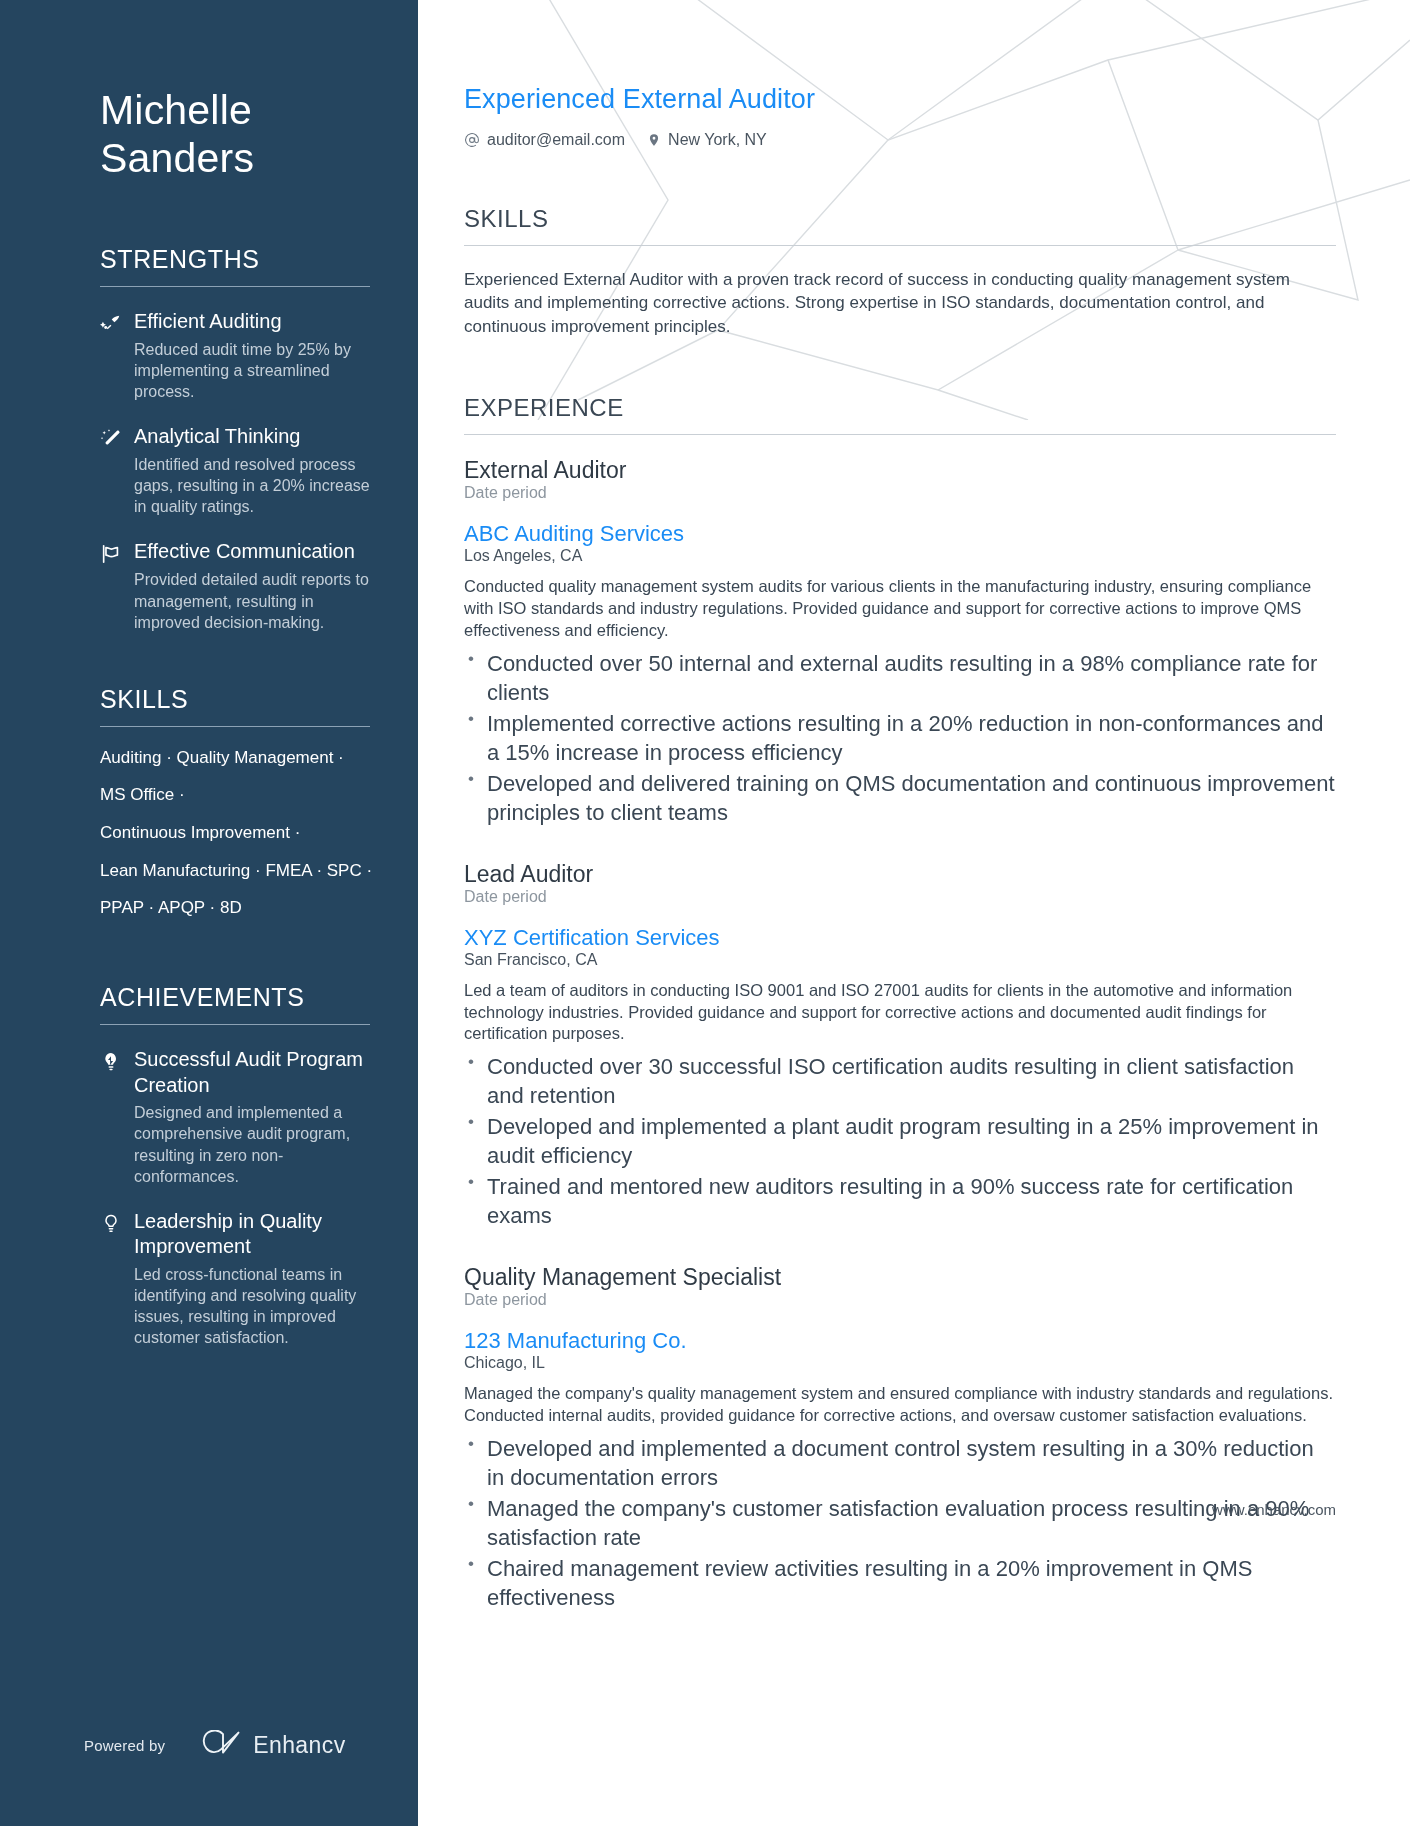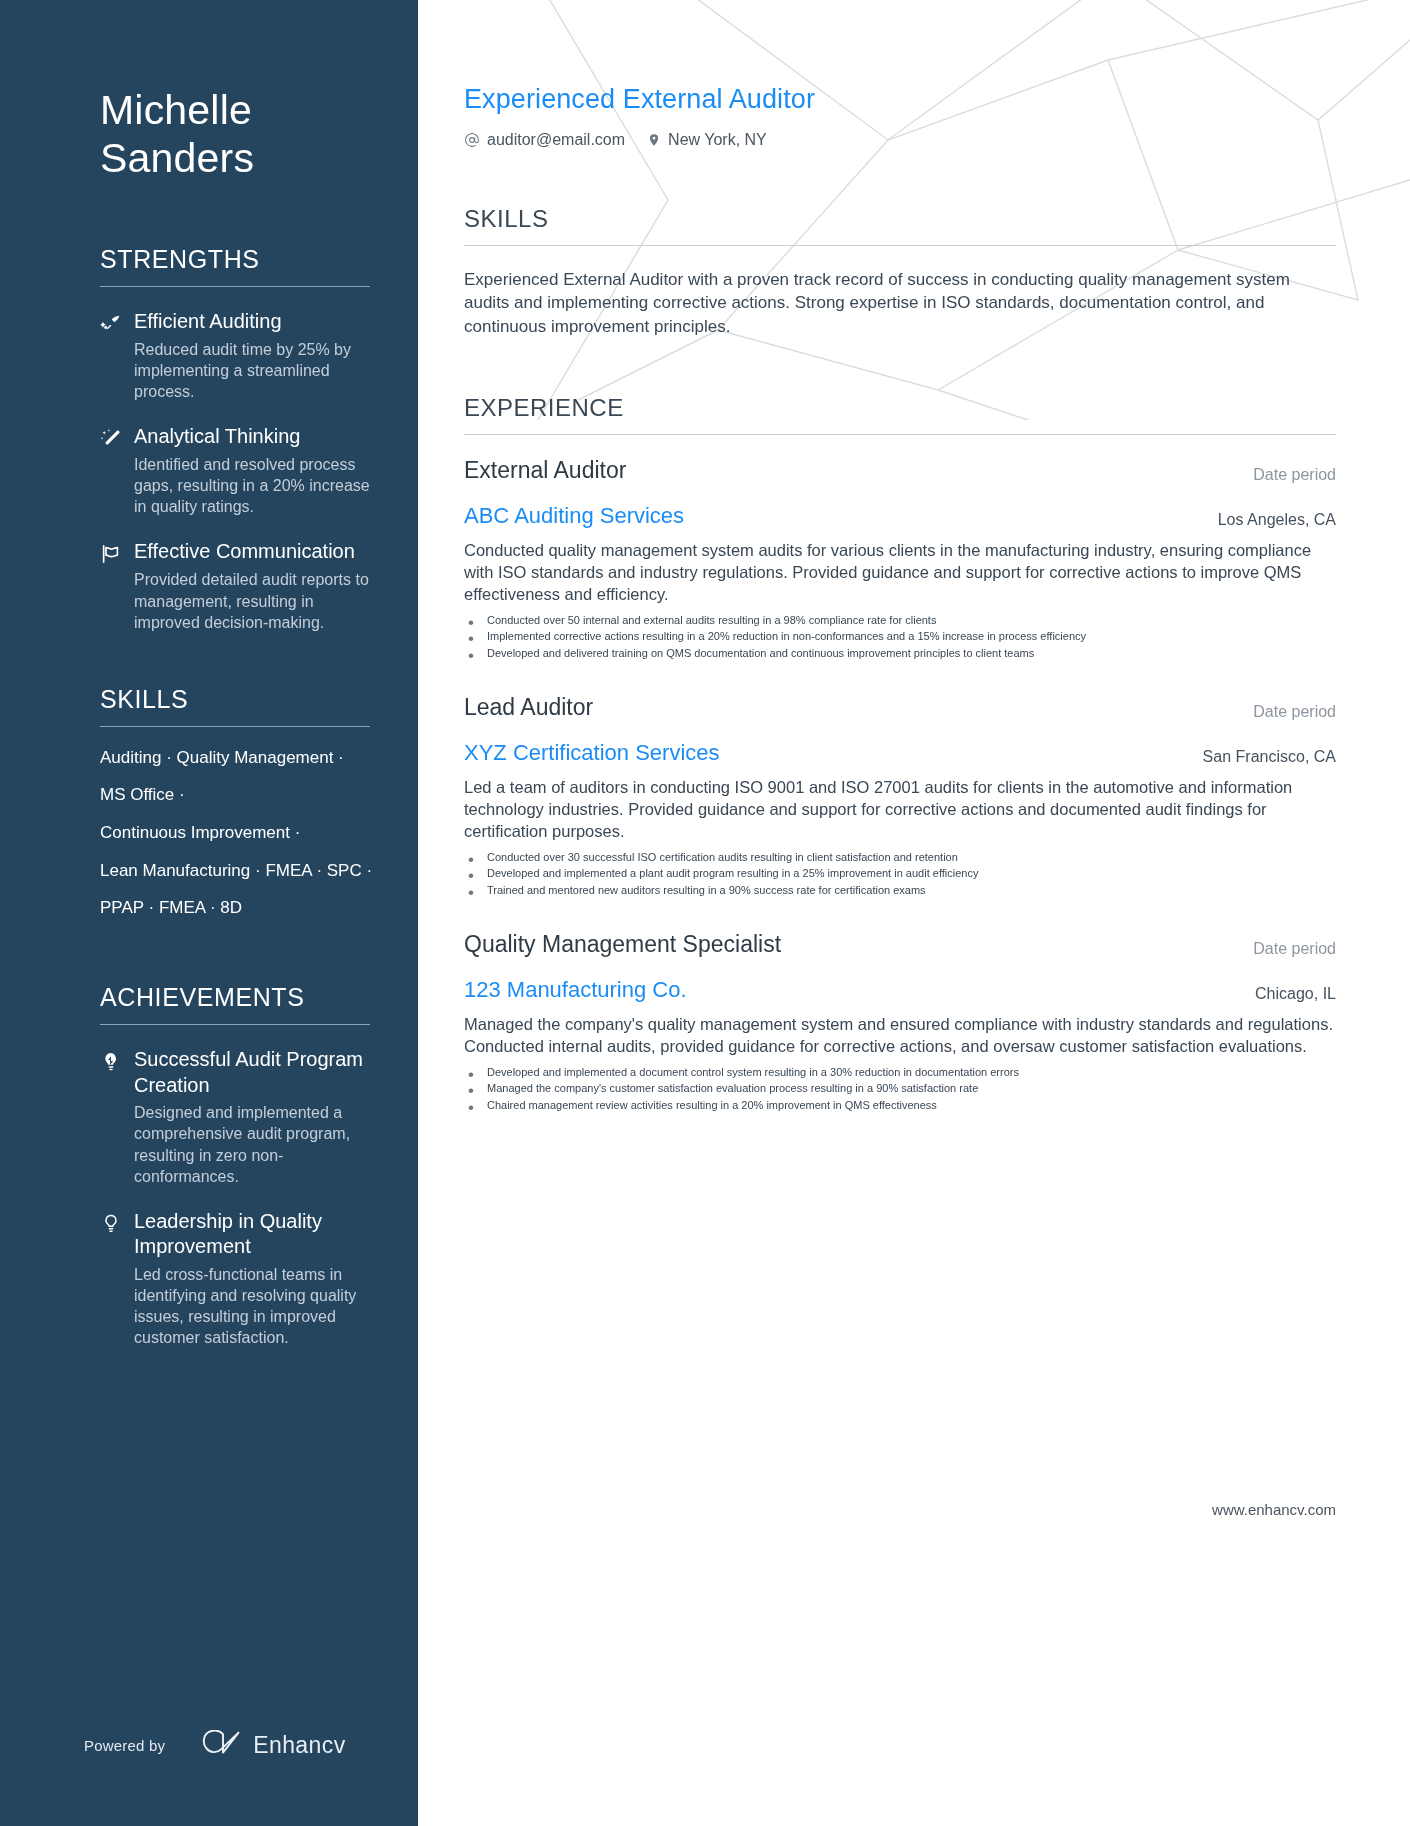--- a/index.html
+++ b/index.html
@@ -157,21 +157,22 @@
   .summary-text {
     font-size: 17px;
     line-height: 1.38;
     color: #3a4754;
   }
 
   .job { margin-bottom: 34px; }
   .job-row {
     display: flex;
     justify-content: space-between;
-    align-items: flex-end;
+    align-items: flex-start;
+    flex-direction: column;
   }
   .job-pos {
     font-size: 23px;
     font-weight: 400;
     color: #2f3a45;
   }
   .job-date {
     font-size: 16px;
     color: #8d969f;
   }
@@ -190,21 +191,21 @@
     color: #3a4754;
     margin-top: 11px;
   }
   ul.bullets {
     list-style: none;
     margin-top: 7px;
   }
   ul.bullets li {
     position: relative;
     padding-left: 23px;
-    font-size: 11px;
+    font-size: 22px;
     line-height: 1.32;
     color: #3a4754;
     margin-bottom: 2px;
   }
   ul.bullets li:before {
     content: "\2022";
     position: absolute;
     left: 4px; top: -1px;
     color: #6b7682;
     font-size: 17px;
@@ -281,21 +282,21 @@
       <div class="gap-md"></div>
 
       <section class="side-section">
         <div class="side-head">SKILLS</div>
         <div class="side-rule"></div>
         <div class="skills-list">
           <div class="skill-line">Auditing · Quality Management ·</div>
           <div class="skill-line">MS Office ·</div>
           <div class="skill-line">Continuous Improvement ·</div>
           <div class="skill-line">Lean Manufacturing · FMEA · SPC ·</div>
-          <div class="skill-line">PPAP · FMEA · 8D</div>
+          <div class="skill-line">PPAP · APQP · 8D</div>
         </div>
       </section>
 
       <div class="gap-lg"></div>
 
       <section class="side-section">
         <div class="side-head">ACHIEVEMENTS</div>
         <div class="side-rule"></div>
 
         <div class="item">

